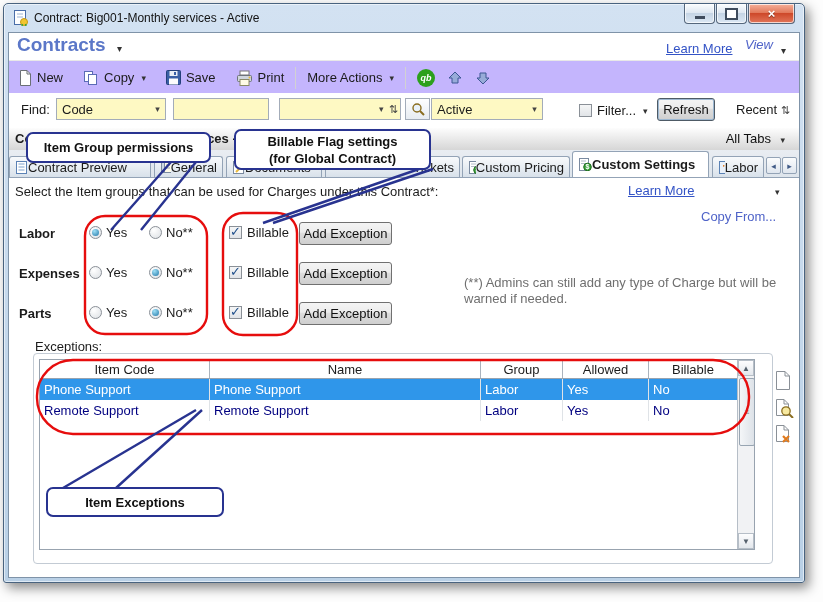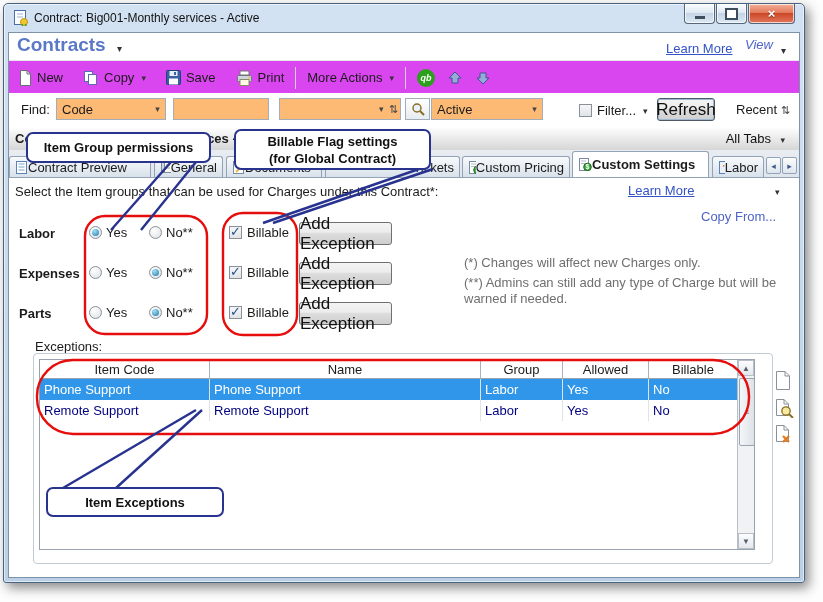--- a/index.html
+++ b/index.html
@@ -26,41 +26,41 @@
   .app{position:absolute;left:4px;top:28px;right:4px;bottom:4px;background:#fff;border:1px solid #7f93a8;overflow:hidden;}
   
   .contracts-title{position:absolute;left:8px;top:1px;font-size:19px;font-weight:bold;color:#5b77c8;}
   .hdr-caret{position:absolute;left:108px;top:10px;font-size:10px;color:#333;}
   .link{color:#3353c6;text-decoration:underline;cursor:pointer;}
   .bluelbl{color:#4f63c8;}
   .hdr-learn{position:absolute;left:657px;top:8px;}
   .hdr-view{position:absolute;left:736px;top:4px;font-style:italic;}
   .hdr-view-caret{position:absolute;left:772px;top:12px;font-size:10px;color:#333;}
   
-  .toolbar{position:absolute;left:0;top:27px;width:100%;height:33px;background:#d946ef;
+  .toolbar{position:absolute;left:0;top:27px;width:100%;height:33px;background:#c4b5fd;
     border-top:1px solid #e8e8e8;border-bottom:1px solid #dadada;display:flex;align-items:center;}
   .tbtn{display:flex;align-items:center;gap:5px;padding:3px 6px;border-radius:3px;cursor:pointer;}
   .tsep{width:1px;height:22px;background:#d2d2d2;margin:0 5px;}
   .tb-caret{font-size:9px;color:#333;margin-left:2px;}
   
   .findbar{position:absolute;left:0;top:60px;width:100%;height:35px;background:#fff;}
-  .combo,.tinput{position:absolute;top:5px;height:22px;border:1px solid #a3acb9;background:#fdba74;
+  .combo,.tinput{position:absolute;top:5px;height:22px;border:1px solid #a3acb9;background:#fef9c3;
     display:flex;align-items:center;font-size:13px;box-sizing:border-box;}
   .combo{padding-left:5px;}
   .combo .spacer{flex:1;}
   .combo-arrow{width:15px;text-align:center;font-size:9px;color:#444;}
   .sortg{font-size:11px;color:#444;margin-right:2px;}
   .sbtn{position:absolute;top:5px;width:25px;height:22px;border:1px solid #a3acb9;background:linear-gradient(#fefefe,#e7ecf2);
     display:flex;align-items:center;justify-content:center;box-sizing:border-box;}
   .checkbox{width:13px;height:13px;border:1px solid #8a9097;background:linear-gradient(#f5f6f7,#e1e4e7);
     box-sizing:border-box;position:relative;display:inline-block;}
   .checkbox.checked::after{content:"✓";position:absolute;left:0px;top:-3px;font-size:13px;font-weight:bold;color:#1f4f8b;}
   .btn{border:1px solid #707070;border-radius:3px;color:#111;
     background:linear-gradient(#f4f4f4,#ececec 45%,#dedede 46%,#cfcfcf);
-    display:flex;align-items:center;justify-content:center;font-size:17px;box-sizing:border-box;}
+    display:flex;align-items:center;justify-content:center;font-size:13px;box-sizing:border-box;}
   .btn.default{box-shadow:0 0 0 1px #9db8d2 inset;border-color:#4e5b66;}
   
   .sectionbar{position:absolute;left:0;top:95px;width:100%;height:22px;
     background:linear-gradient(#fdfdfd,#d6d6d6);border-bottom:1px solid #bdbdbd;}
   .section-title{position:absolute;left:6px;top:3px;font-weight:bold;}
   .alltabs{position:absolute;right:28px;top:3px;color:#111;}
   .alltabs-caret{position:absolute;right:14px;top:7px;font-size:9px;color:#333;}
   
   .tabstrip{position:absolute;left:0;top:117px;width:100%;height:27px;
     background:linear-gradient(#e9edf2,#dee5ec);border-bottom:1px solid #93a3b6;}
@@ -365,21 +365,20 @@
       </span>
       <span class="chk-wrap" style="left:220px">
         <span class="checkbox checked"></span>
           <span>Billable</span>
       </span>
       <div class="btn addexc">
           <span>Add Exception</span>
         </div>
     </div>
 
-    <div class="note" style="top:222px">(*)  Changes will affect new Charges only.</div>
     <div class="note" style="top:242px">(**) Admins can still add any type of Charge but will be warned if needed.</div>
 
     <div class="exc-label">Exceptions:</div>
     <div class="groupbox"></div>
     <div class="xtable">
       <div class="thead">
         <div class="cell c0">Item Code</div>
         <div class="cell c1">Name</div>
         <div class="cell c2">Group</div>
         <div class="cell c3">Allowed</div>

